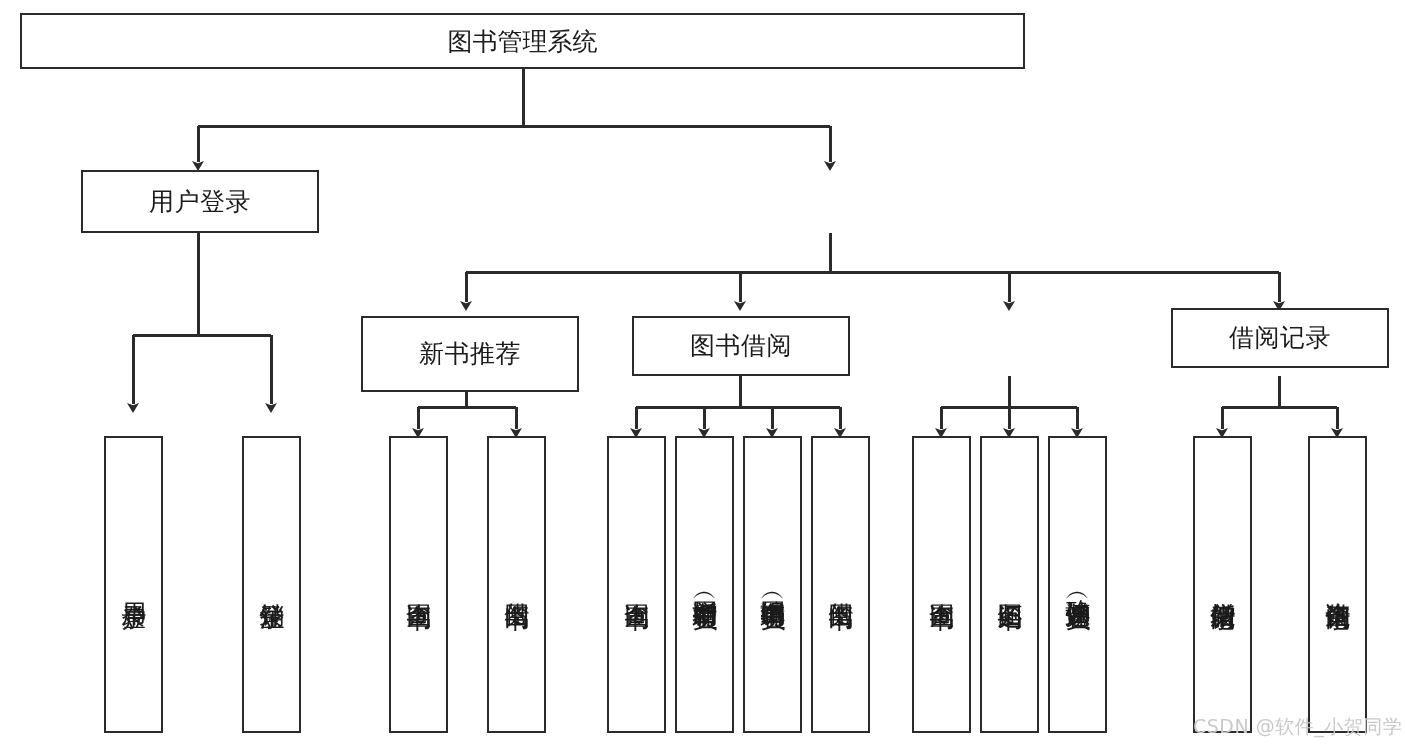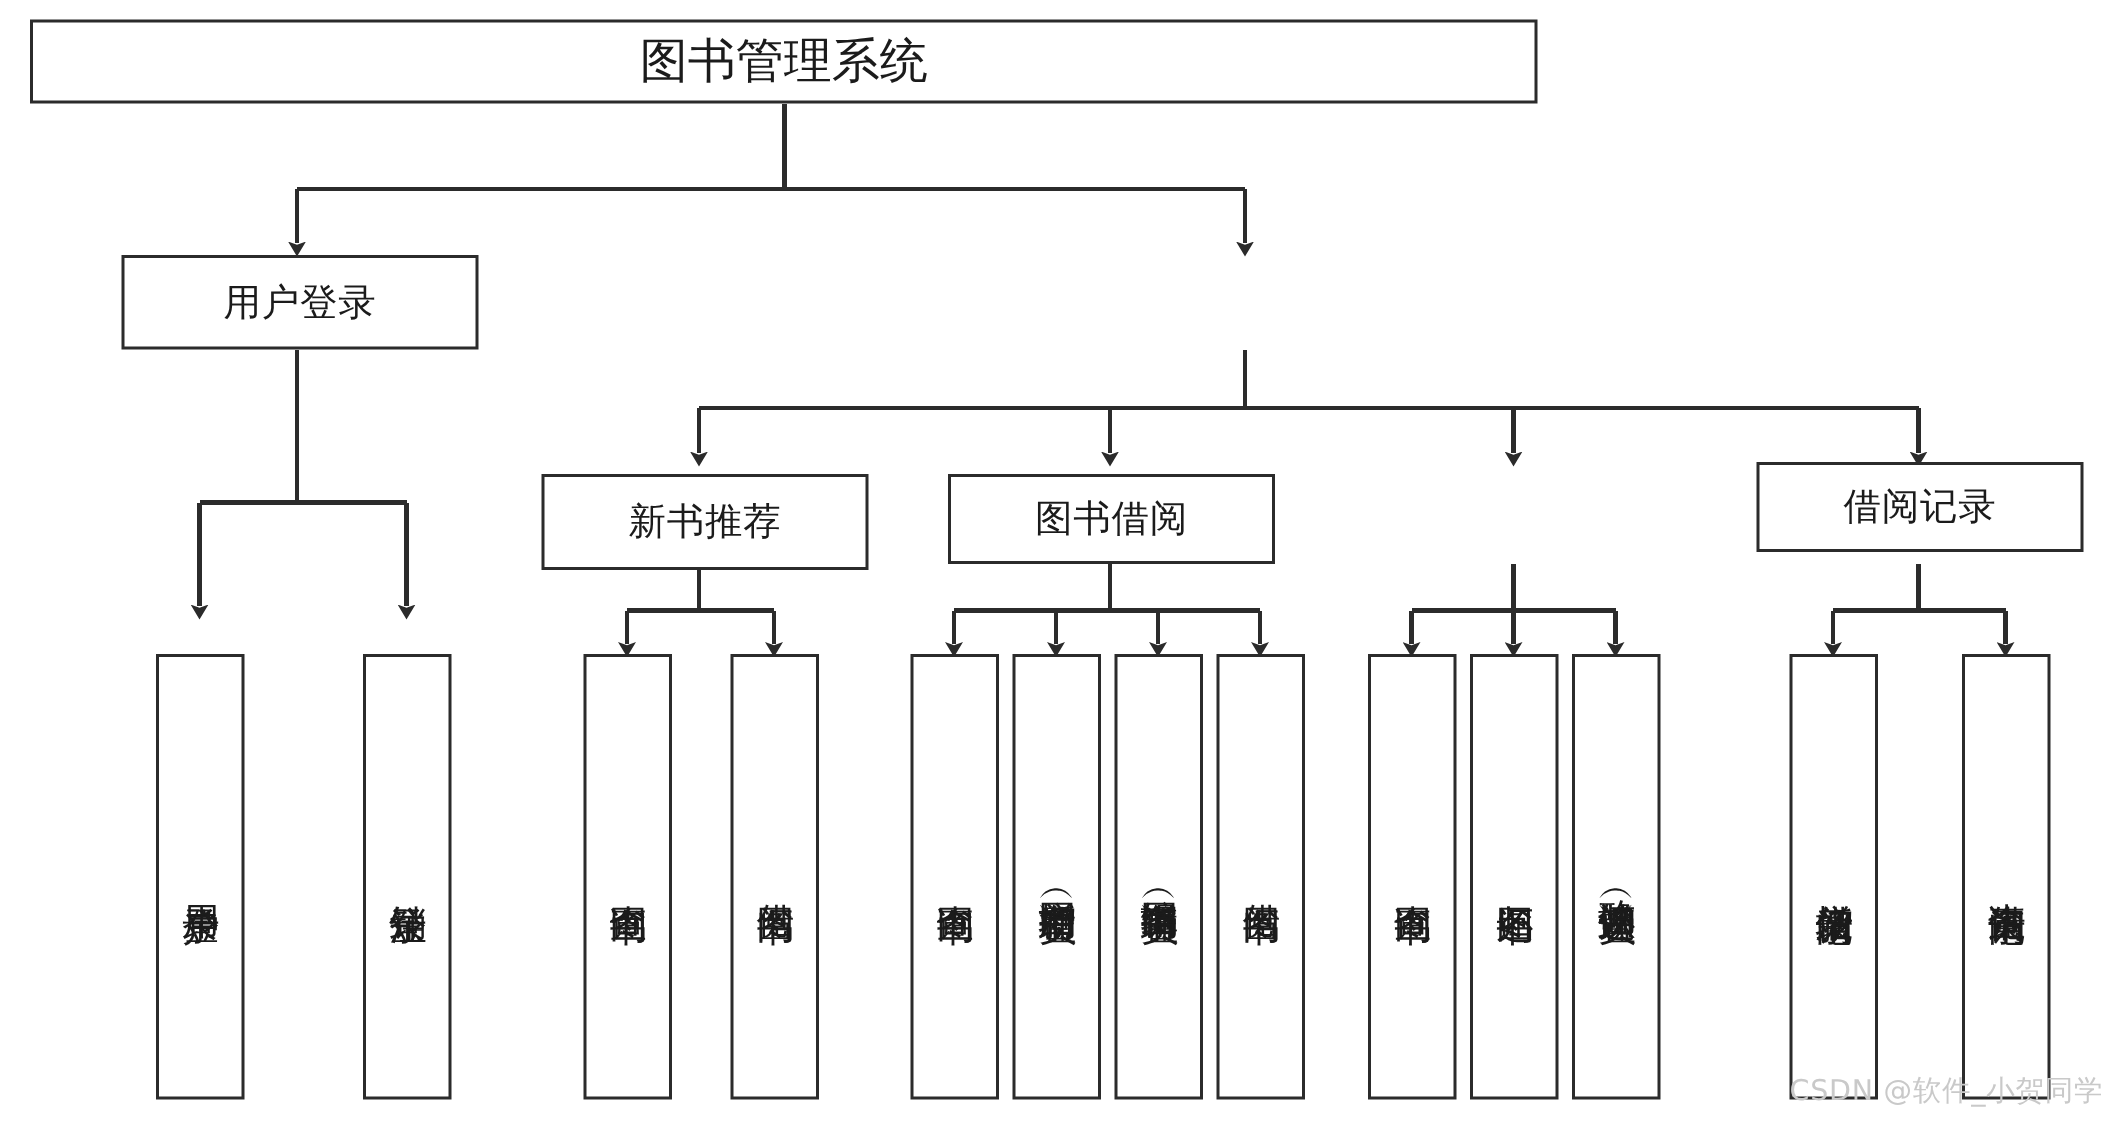--- a/index.html
+++ b/index.html
@@ -33,21 +33,21 @@
     align-items: center;
     justify-content: center;
     color: #1b1b1b;
   }
   .node-h {
     font-size: 25px;
     letter-spacing: 0.5px;
     line-height: 1.1;
   }
   .node-root {
-    font-size: 32px;
+    font-size: 25px;
   }
   .node-v {
     writing-mode: vertical-rl;
     text-orientation: upright;
     font-size: 25px;
     line-height: 1.12;
     letter-spacing: 1px;
     text-align: center;
     padding: 4px 0;
   }
@@ -116,21 +116,21 @@
       <path d="M1222,407 L1337,407"></path>
       <path d="M1222,407 L1222,429" marker-end="url(#arrow)"></path>
       <path d="M1337,407 L1337,429" marker-end="url(#arrow)"></path>
     </g>
   </svg>
 
   <div class="node node-root" style="left:20px; top:13px; width:1005px; height:56px;">图书管理系统</div>
 
   <div class="node node-h" style="left:81px; top:170px; width:238px; height:63px;">用户登录</div>
 
-  <div class="node node-h" style="left:361px; top:316px; width:218px; height:64px;">新书推荐</div>
+  <div class="node node-h" style="left:361px; top:316px; width:218px; height:76px;">新书推荐</div>
   <div class="node node-h" style="left:632px; top:316px; width:218px; height:60px;">图书借阅</div>
   <div class="node node-h" style="left:1171px; top:308px; width:218px; height:60px;">借阅记录</div>
 
   <div class="node node-v" style="left:104px; top:436px; width:59px; height:297px;">用户登录</div>
   <div class="node node-v" style="left:242px; top:436px; width:59px; height:297px;">注销登录</div>
 
   <div class="node node-v" style="left:389px; top:436px; width:59px; height:297px;">查询图书</div>
   <div class="node node-v" style="left:487px; top:436px; width:59px; height:297px;">借阅图书</div>
 
   <div class="node node-v" style="left:607px; top:436px; width:59px; height:297px;">查询图书</div>

